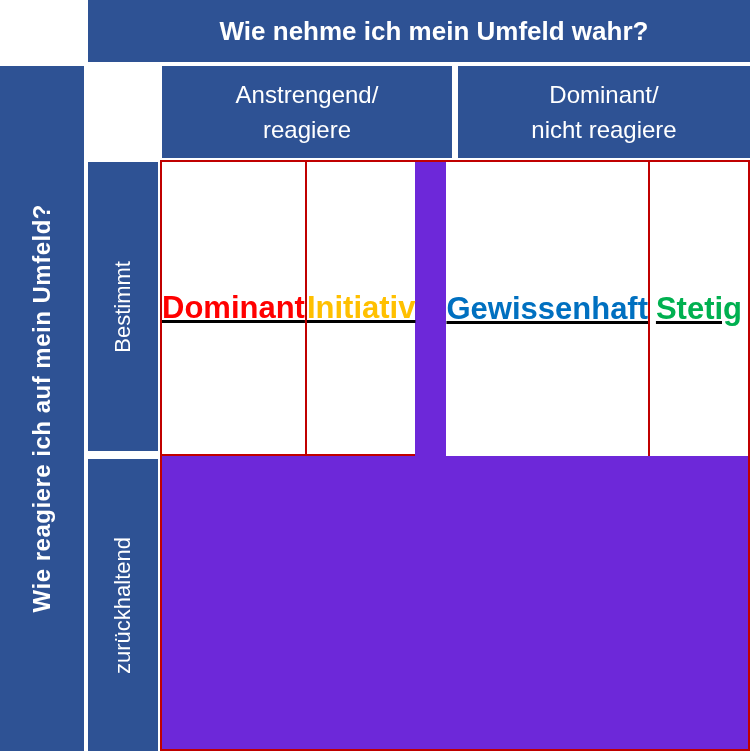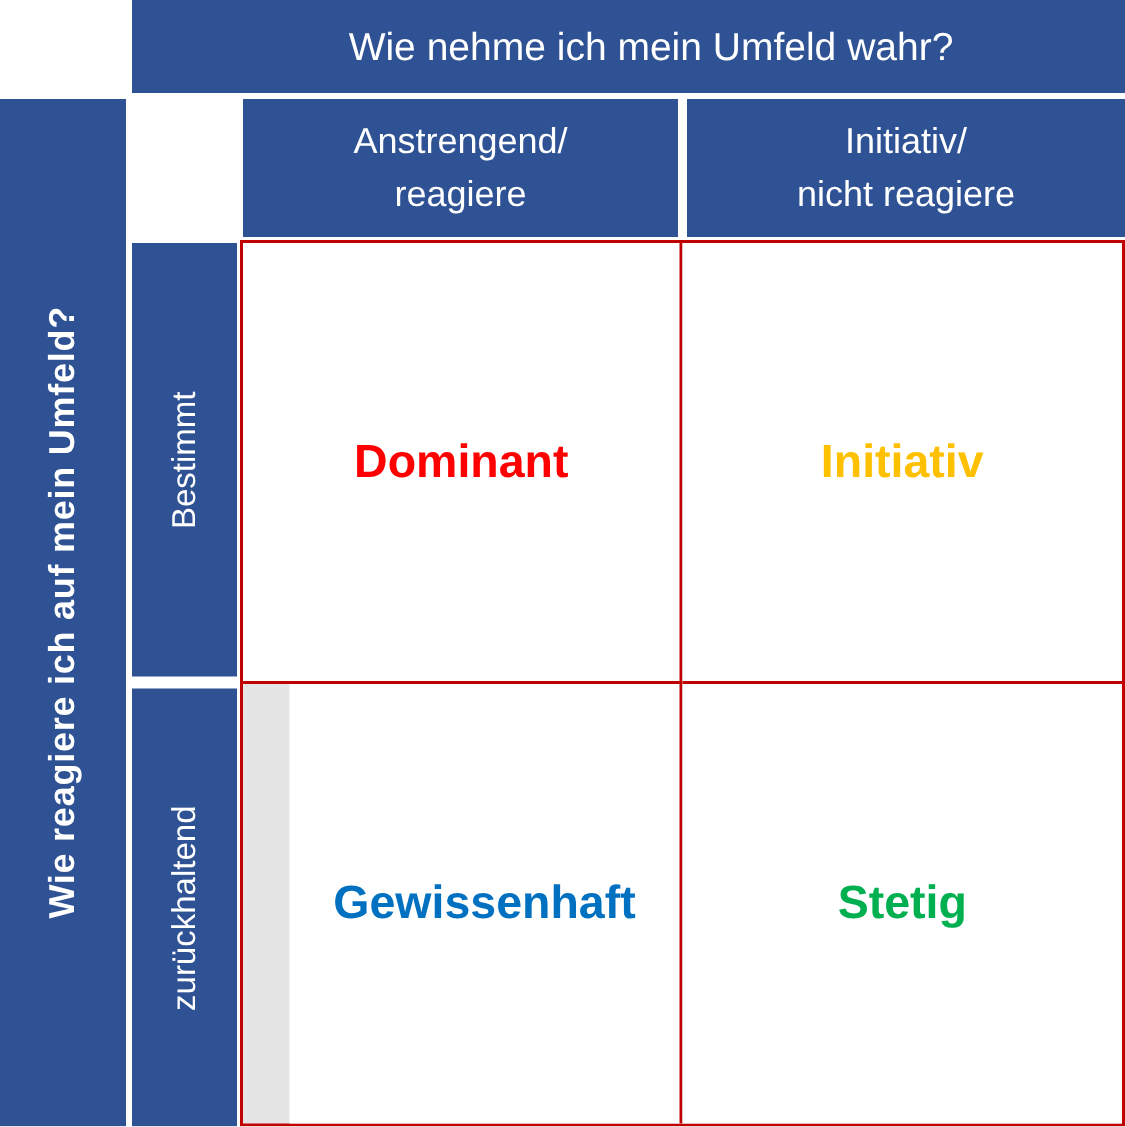--- a/index.html
+++ b/index.html
@@ -21,21 +21,21 @@
     color: #ffffff;
     display: flex;
     align-items: center;
     justify-content: center;
   }
   .title-bar {
     left: 88px;
     top: 0;
     right: 0;
     height: 62px;
-    font-weight: normal;
+    font-weight: bold;
     font-size: 26px;
     padding-left: 30px;
     box-sizing: border-box;
     text-align: center;
   }
   .side-bar {
     left: 0;
     top: 66px;
     width: 84px;
     bottom: 0;
@@ -65,25 +65,26 @@
     transform: rotate(180deg);
     white-space: nowrap;
   }
   .quadrants {
     position: absolute;
     left: 160px;
     top: 160px;
     right: 0;
     bottom: 0;
     display: grid;
-    grid-template-columns: 1fr 1fr;
+    grid-template-columns: 1fr 1fr 1fr 1fr;
     grid-template-rows: 1fr 1fr;
     border: 2px solid var(--line-red, #C00000);
     box-sizing: border-box;
-    background: #e5e5e5;
+    background: #6d28d9;
+    text-decoration: underline;
   }
   .quad {
     display: flex;
     align-items: center;
     justify-content: center;
     font-weight: bold;
     font-size: 31px;
     background: #ffffff;
   }
   .quad.tl { border-right: 2px solid var(--line-red, #C00000); border-bottom: 2px solid var(--line-red, #C00000); }
@@ -102,21 +103,21 @@
   <div class="blue-cell side-bar">
     <span class="vtext">Wie reagiere ich auf mein Umfeld?</span>
   </div>
 
   <div class="blue-cell col-header col1">
     <span>Anstrengend/</span>
     <span>reagiere</span>
   </div>
 
   <div class="blue-cell col-header col2">
-    <span>Initiativ/</span>
+    <span>Dominant/</span>
     <span>nicht reagiere</span>
   </div>
 
   <div class="blue-cell row-header row1">
     <span class="vtext">Bestimmt</span>
   </div>
 
   <div class="blue-cell row-header row2">
     <span class="vtext">zurückhaltend</span>
   </div>

